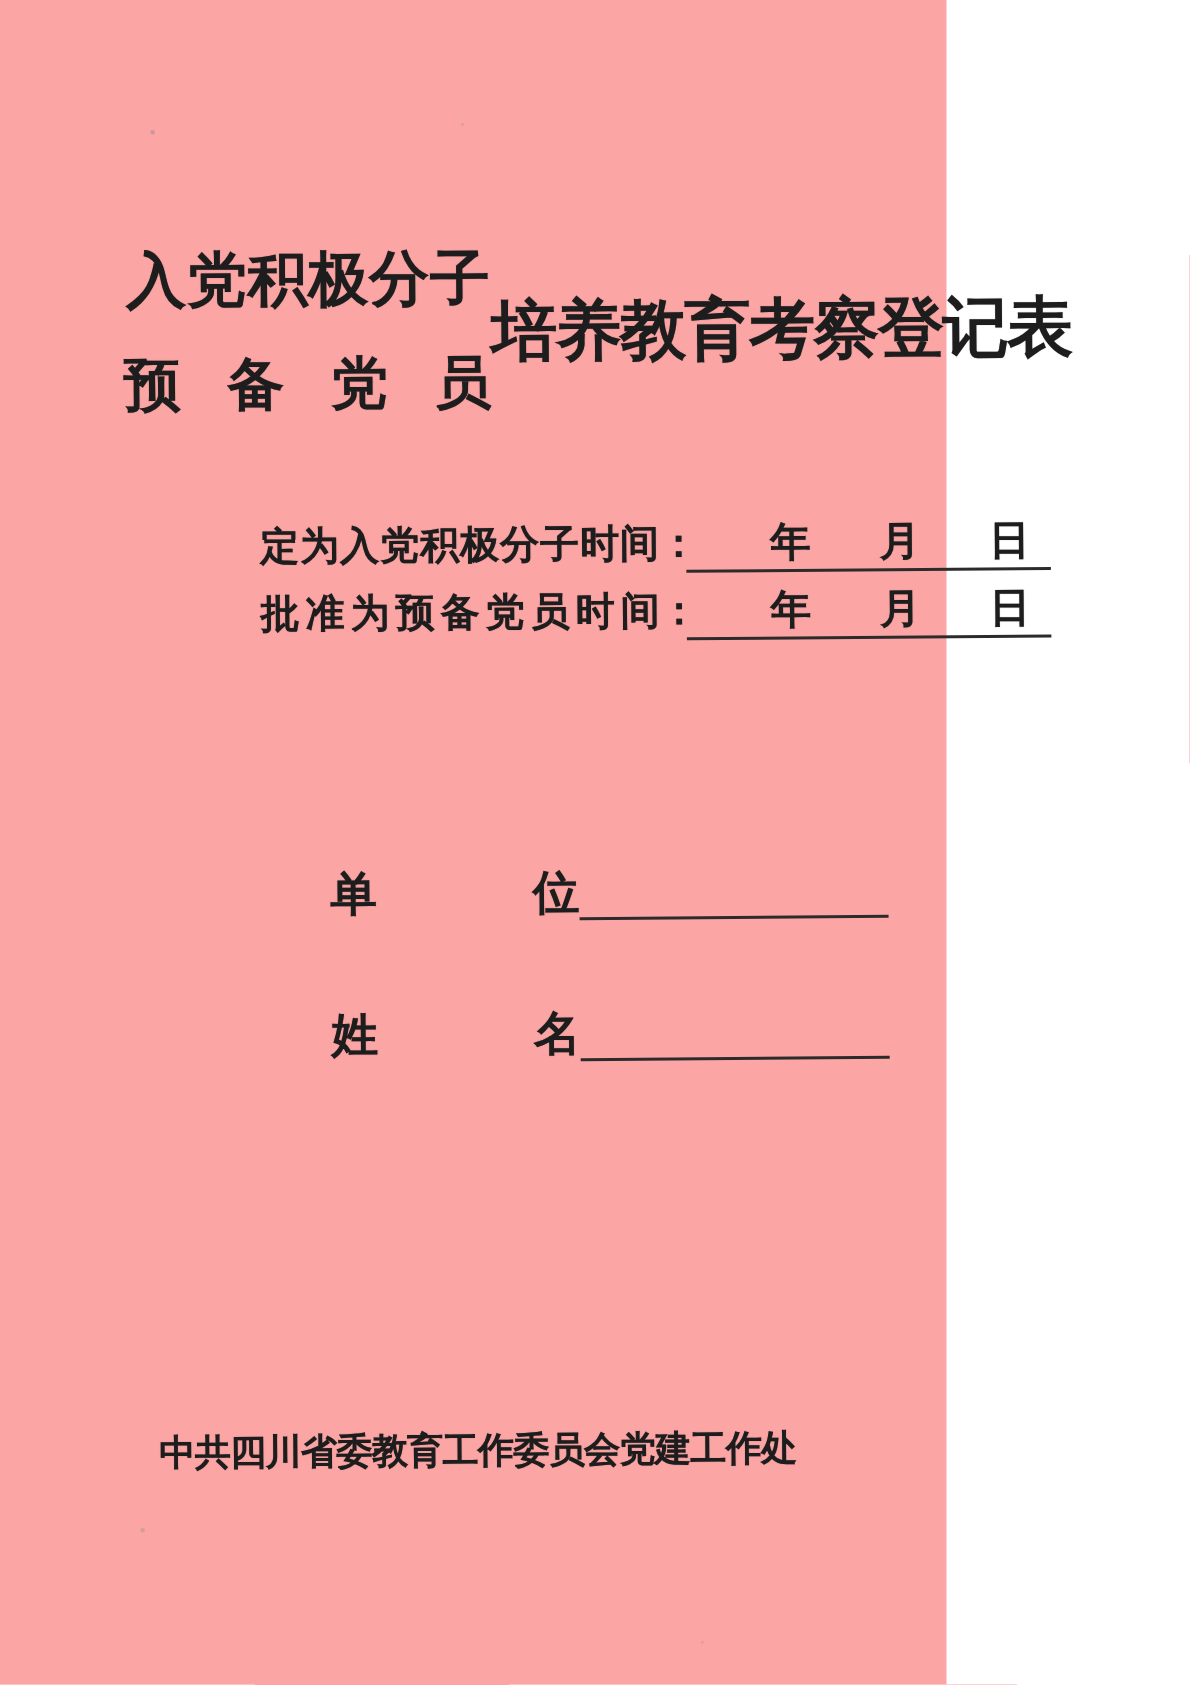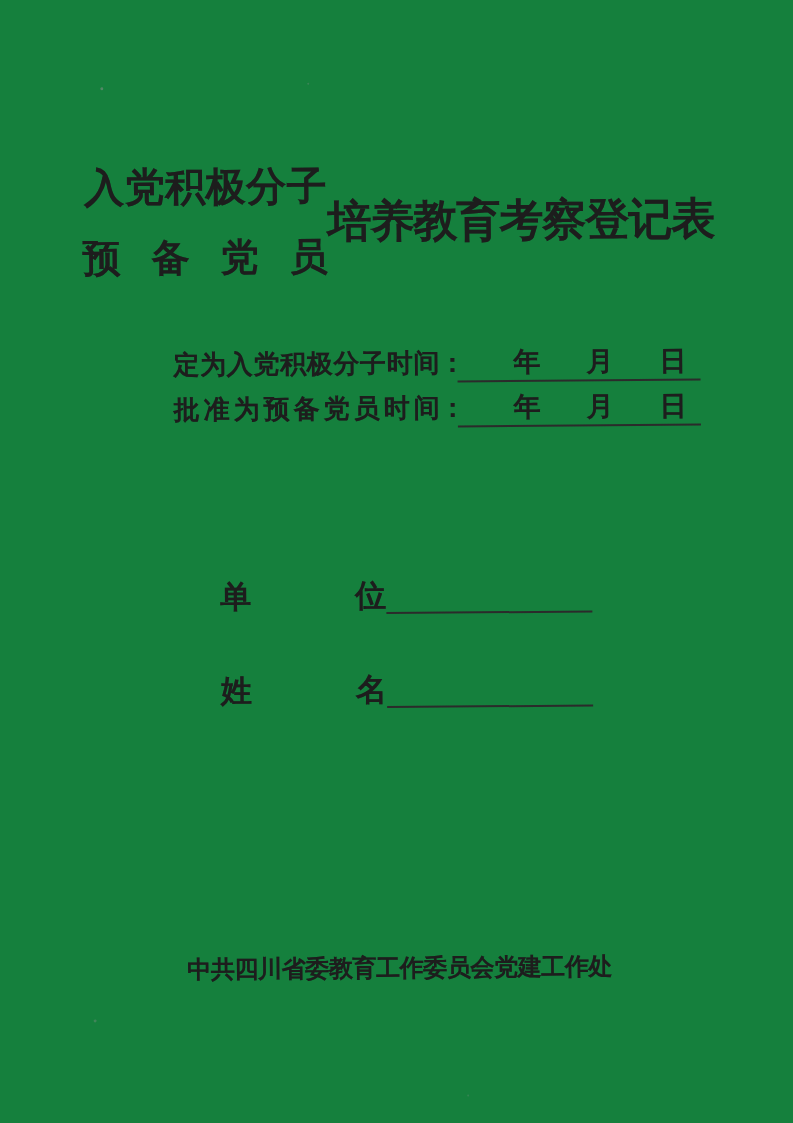--- a/index.html
+++ b/index.html
@@ -4,21 +4,21 @@
 <style>
   * { margin:0; padding:0; box-sizing:border-box; }
   html,body { width:793px; height:1123px; }
   body {
     background:#ffffff;
     font-family:"Liberation Serif","DejaVu Serif",serif;
     font-weight:bold;
     color:#1d1d1d;
     overflow:hidden;
   }
-  .page { position:relative; width:793px; height:1123px; background:#15803d; }
+  .page { position:relative; width:631px; height:1123px; background:#fca5a5; }
   .content {
     position:absolute; inset:0;
     transform:rotate(-0.45deg);
     transform-origin:50% 50%;
     text-shadow:0 0 0.6px rgba(30,30,30,.55);
   }
 
   
   .title-line1 {
     position:absolute; left:87px; top:166px;

